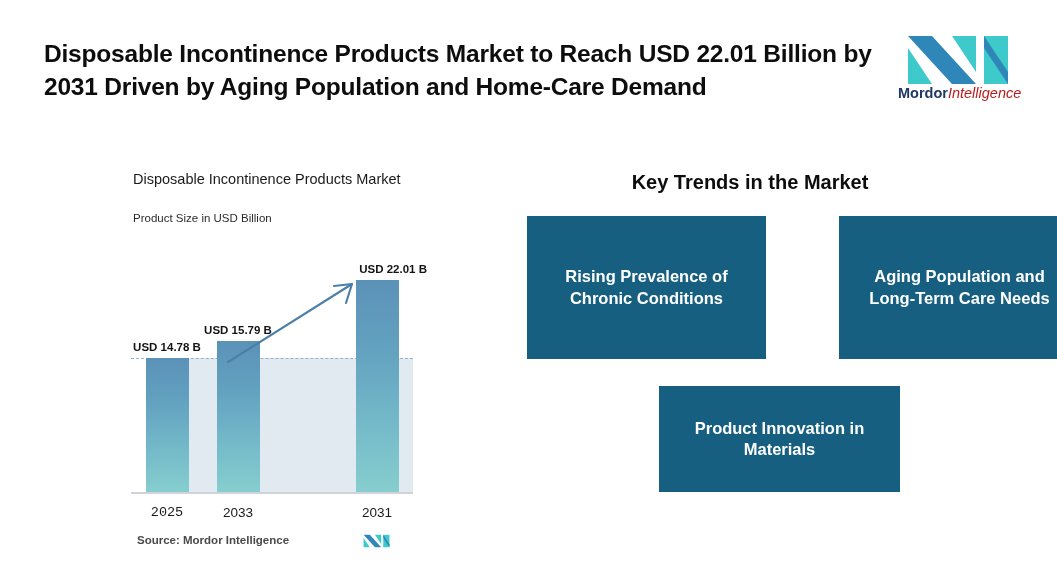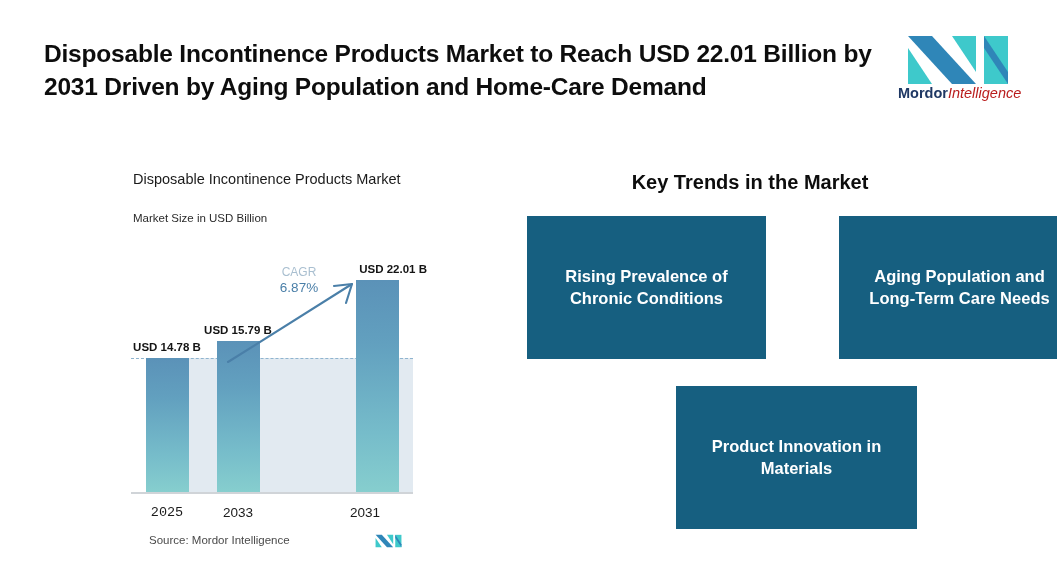--- a/index.html
+++ b/index.html
@@ -132,21 +132,21 @@
   .x-label {
     position: absolute;
     bottom: -28px;
     width: 60px;
     text-align: center;
     font-size: 13.5px;
     color: #1a1a1a;
   }
   #x-2025 { left: 6px; font-family: Liberation Mono, monospace; }
   #x-2026 { left: 77px; }
-  #x-2031 { left: 204px; }
+  #x-2031 { left: 216px; }
 
   
   #cagr-arrow {
     position: absolute;
     left: 95px;
     bottom: 128px;
     width: 140px;
     height: 92px;
     overflow: visible;
   }
@@ -165,24 +165,25 @@
   }
   #cagr-label .cagr-value {
     display: block;
     font-size: 13.5px;
     color: #4a7fa8;
   }
 
   
   #source-row {
     position: absolute;
-    left: 149px;
+    left: 137px;
     top: 382px;
     width: 280px;
     height: 22px;
+    font-weight: bold;
   }
   #source-text {
     position: absolute;
     left: 0;
     top: 2px;
     font-size: 11.5px;
     color: #4a4a4a;
   }
   #source-logo {
     position: absolute;
@@ -213,21 +214,21 @@
   }
   .trend-box .trend-text {
     color: #ffffff;
     font-size: 16.5px;
     font-weight: bold;
     line-height: 1.28;
     text-align: center;
   }
   #trend-0 { left: 527px; top: 216px; width: 239px; height: 143px; }
   #trend-1 { left: 792px; top: 216px; width: 241px; height: 143px; margin-left: 47px; }
-  #trend-2 { left: 676px; top: 386px; width: 241px; height: 143px; }
+  #trend-2 { left: 659px; top: 386px; width: 241px; height: 106px; }
 </style>
 </head>
 <body>
 
 <div id="header-title">Disposable Incontinence Products Market to Reach USD 22.01 Billion by 2031 Driven by Aging Population and Home-Care Demand</div>
 
 <div id="brand-logo">
   <svg class="mark" width="116" height="56" viewBox="0 0 116 56">
     <polygon points="10,56 10,20 34,56" fill="#3ec9cb"></polygon>
     <polygon points="10,8 34,8 78,56 54,56" fill="#2f86b8"></polygon>
@@ -237,21 +238,21 @@
   </svg>
   <div class="wordmark">
     <span class="w1">Mordor</span><span class="w2">Intelligence</span>
   </div>
 </div>
 
 <div id="chart-panel">
 
   <div id="chart-title">Disposable Incontinence Products Market</div>
 
-  <div id="chart-subtitle">Market Size in USD Billion</div>
+  <div id="chart-subtitle">Product Size in USD Billion</div>
 
   <div id="plot">
 
     <div id="plot-band"></div>
     <div id="axis-line"></div>
     <div id="ref-line"></div>
 
     <div class="bar" id="bar-2025"></div>
     <div class="bar" id="bar-2026"></div>
     <div class="bar" id="bar-2031"></div>
@@ -262,24 +263,20 @@
 
     <div class="x-label" id="x-2025">2025</div>
     <div class="x-label" id="x-2026">2033</div>
     <div class="x-label" id="x-2031">2031</div>
 
     <svg id="cagr-arrow" viewBox="0 0 140 92">
       <line x1="2" y1="90" x2="126" y2="12" stroke="#4a7fa8" stroke-width="2.1" stroke-linecap="round"></line>
       <path d="M 126 12 L 108 14 M 126 12 L 120 31" stroke="#4a7fa8" stroke-width="2.1" fill="none" stroke-linecap="round" stroke-linejoin="round"></path>
     </svg>
 
-    <div id="cagr-label">
-      <span class="cagr-word">CAGR</span>
-      <span class="cagr-value">6.87%</span>
-    </div>
   </div>
 
   <div id="source-row">
     <div id="source-text">Source: Mordor Intelligence</div>
     <svg id="source-logo" width="30" height="16" viewBox="0 0 116 56">
       <polygon points="10,56 10,20 34,56" fill="#3ec9cb"></polygon>
       <polygon points="10,8 34,8 78,56 54,56" fill="#2f86b8"></polygon>
       <polygon points="54,8 78,8 78,44" fill="#3ec9cb"></polygon>
       <polygon points="86,8 110,8 110,56 86,56" fill="#3ec9cb"></polygon>
       <polygon points="86,8 110,44 110,56 86,20" fill="#2f86b8"></polygon>

